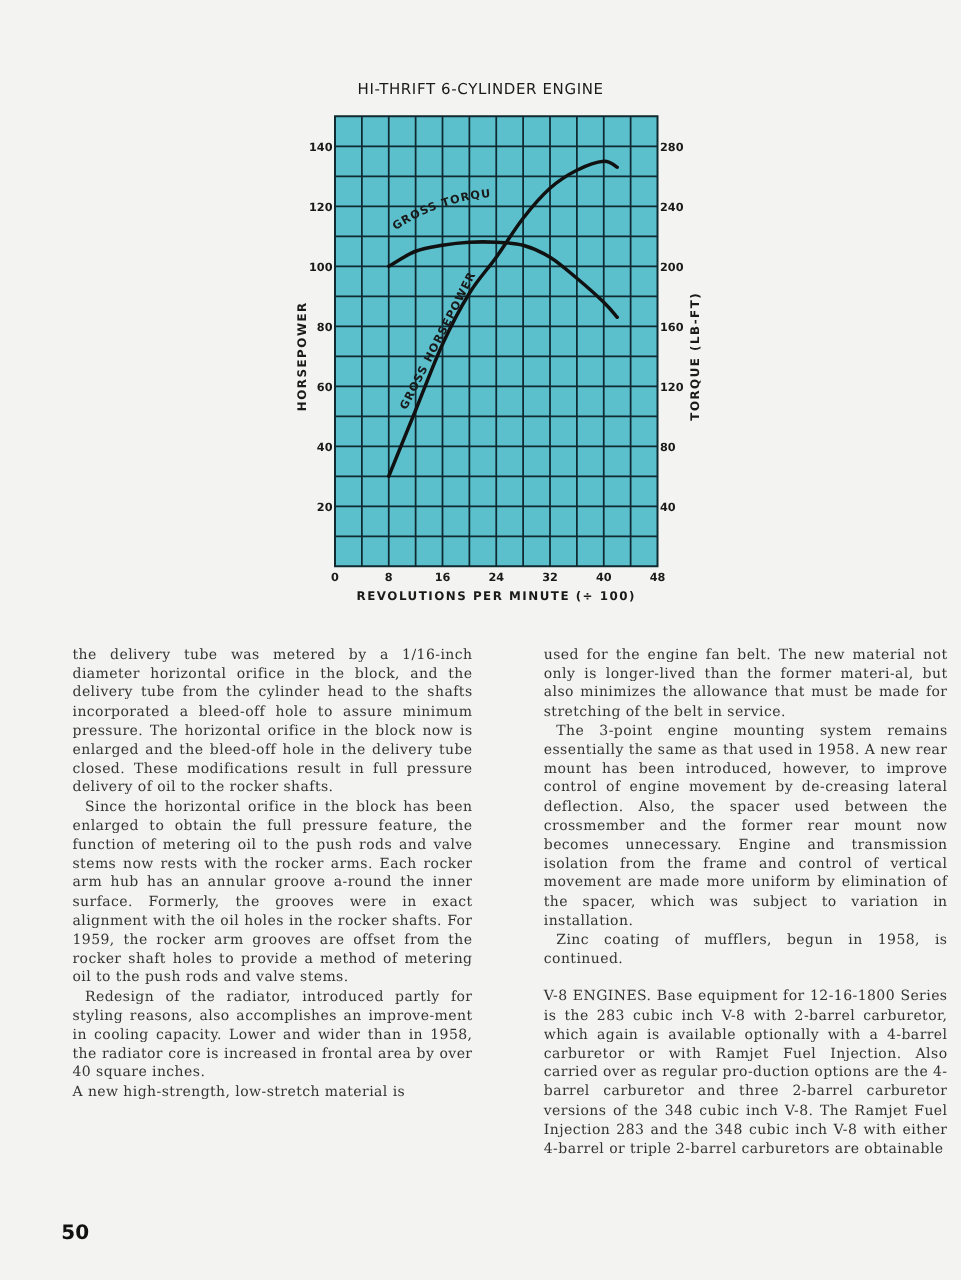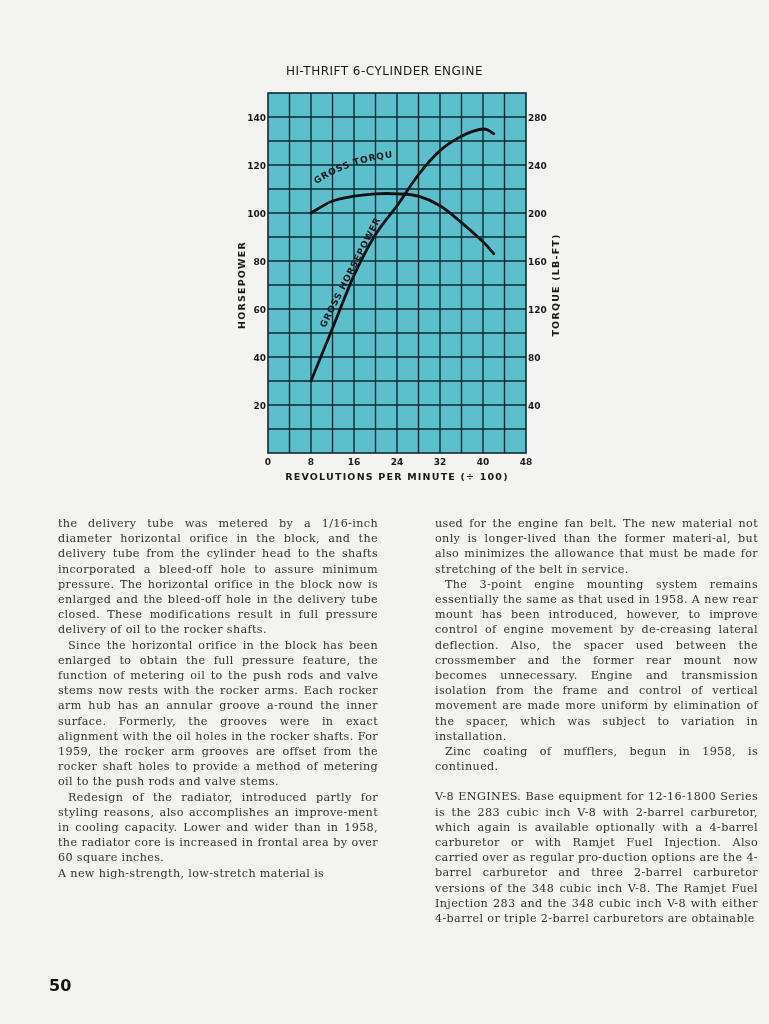--- a/index.html
+++ b/index.html
@@ -101,21 +101,21 @@
       <text class="curve-label" x="0" y="0" transform="translate(324.975,328.2) rotate(-62.92346214728408)">GROSS HORSEPOWER</text>
     </g>
   <text id="xlabel" class="ax-label" x="397" y="480" text-anchor="middle">REVOLUTIONS PER MINUTE (÷ 100)</text>
   <text id="ylabel" class="ax-label" transform="translate(245,285) rotate(-90)" text-anchor="middle">HORSEPOWER</text>
   <text id="y2label" class="ax-label" transform="translate(559,285) rotate(-90)" text-anchor="middle">TORQUE (LB-FT)</text>
 </svg>
 
 <div class="col col-left" id="col-left">
     <p>the delivery tube was metered by a 1/16-inch diameter horizontal orifice in the block, and the delivery tube from the cylinder head to the shafts incorporated a bleed-off hole to assure minimum pressure. The horizontal orifice in the block now is enlarged and the bleed-off hole in the delivery tube closed. These modifications result in full pressure delivery of oil to the rocker shafts.</p>
     <p class="indent">Since the horizontal orifice in the block has been enlarged to obtain the full pressure feature, the function of metering oil to the push rods and valve stems now rests with the rocker arms. Each rocker arm hub has an annular groove a-round the inner surface. Formerly, the grooves were in exact alignment with the oil holes in the rocker shafts. For 1959, the rocker arm grooves are offset from the rocker shaft holes to provide a method of metering oil to the push rods and valve stems.</p>
-    <p class="indent">Redesign of the radiator, introduced partly for styling reasons, also accomplishes an improve-ment in cooling capacity. Lower and wider than in 1958, the radiator core is increased in frontal area by over 60 square inches.</p>
+    <p class="indent">Redesign of the radiator, introduced partly for styling reasons, also accomplishes an improve-ment in cooling capacity. Lower and wider than in 1958, the radiator core is increased in frontal area by over 40 square inches.</p>
     <p>A new high-strength, low-stretch material is</p>
   </div>
 <div class="col col-right" id="col-right">
     <p>used for the engine fan belt. The new material not only is longer-lived than the former materi-al, but also minimizes the allowance that must be made for stretching of the belt in service.</p>
     <p class="indent">The 3-point engine mounting system remains essentially the same as that used in 1958. A new rear mount has been introduced, however, to improve control of engine movement by de-creasing lateral deflection. Also, the spacer used between the crossmember and the former rear mount now becomes unnecessary. Engine and transmission isolation from the frame and control of vertical movement are made more uniform by elimination of the spacer, which was subject to variation in installation.</p>
     <p class="indent">Zinc coating of mufflers, begun in 1958, is continued.</p>
     <p class="gap">V-8 ENGINES. Base equipment for 12-16-1800 Series is the 283 cubic inch V-8 with 2-barrel carburetor, which again is available optionally with a 4-barrel carburetor or with Ramjet Fuel Injection. Also carried over as regular pro-duction options are the 4-barrel carburetor and three 2-barrel carburetor versions of the 348 cubic inch V-8. The Ramjet Fuel Injection 283 and the 348 cubic inch V-8 with either 4-barrel or triple 2-barrel carburetors are obtainable</p>
   </div>
 
 <div class="page-num">50</div>

